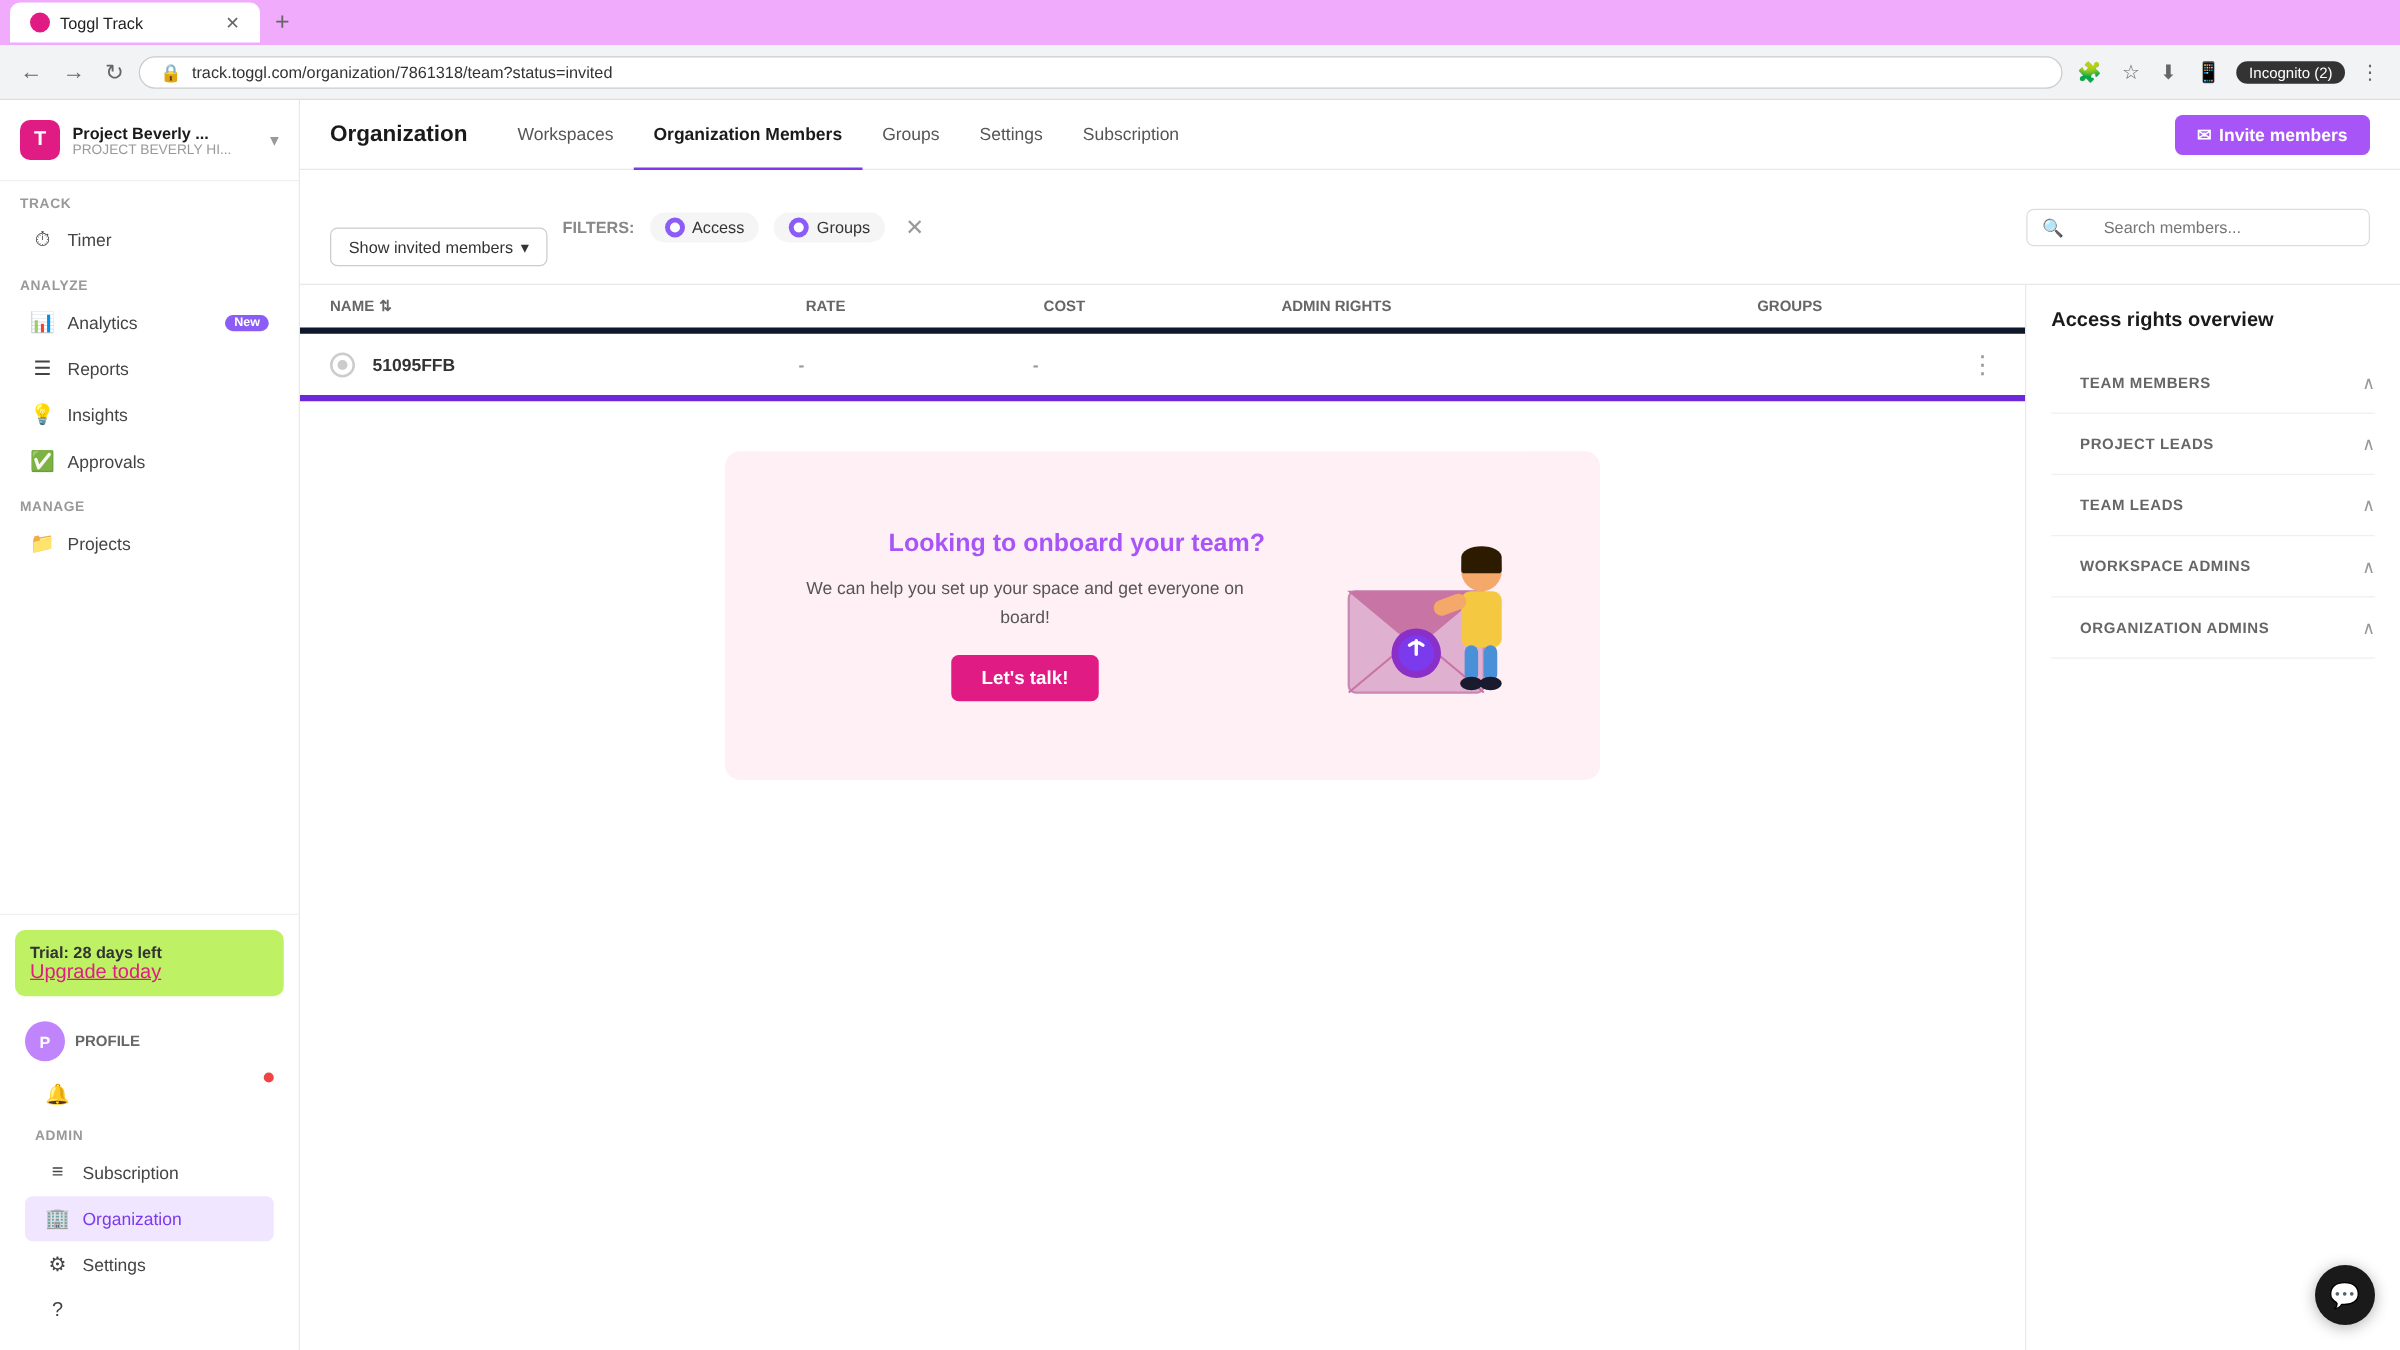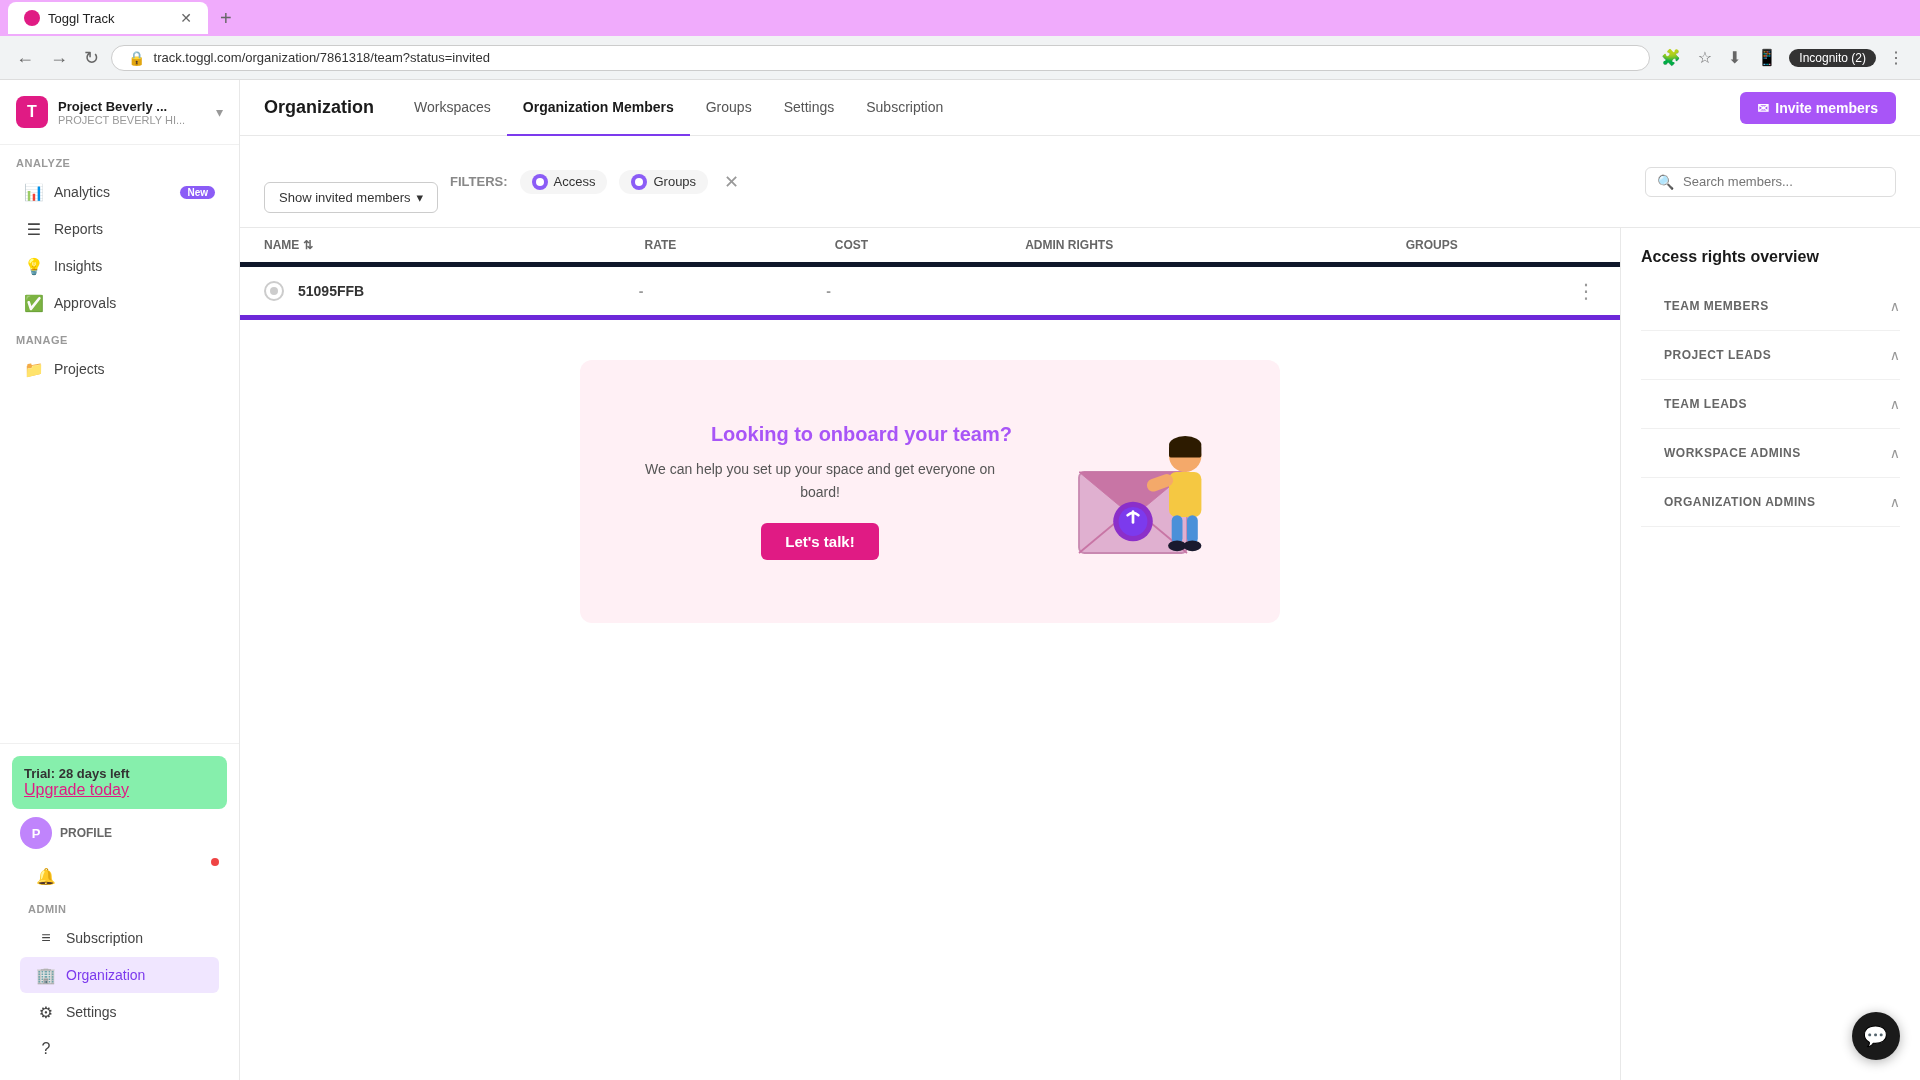--- a/index.html
+++ b/index.html
@@ -34,21 +34,21 @@
     .sidebar-chevron { color: #999; font-size: 14px; cursor: pointer; }
 
     .sidebar-section-label { font-size: 11px; font-weight: 700; color: #999; text-transform: uppercase; padding: 12px 16px 4px; letter-spacing: 0.5px; }
     .sidebar-item { display: flex; align-items: center; gap: 10px; padding: 8px 16px; cursor: pointer; border-radius: 6px; margin: 1px 8px; color: #444; font-size: 14px; }
     .sidebar-item.active { background: #f0e6ff; color: #7c3aed; }
     .sidebar-item-icon { width: 20px; height: 20px; display: flex; align-items: center; justify-content: center; flex-shrink: 0; font-size: 16px; }
     .sidebar-item-label { flex: 1; }
     .sidebar-badge { background: #8b5cf6; color: #fff; border-radius: 10px; padding: 1px 7px; font-size: 10px; font-weight: 600; }
 
     .sidebar-bottom { margin-top: auto; border-top: 1px solid #f0f0f0; padding: 12px; }
-    .trial-box { background: #86efac; border-radius: 8px; padding: 10px 12px; margin-bottom: 0; }
+    .trial-box { background: #bef264; border-radius: 8px; padding: 10px 12px; margin-bottom: 12px; }
     .trial-title { font-size: 13px; font-weight: 600; color: #333; }
     .trial-link { color: #e01b84; font-size: 16px; text-decoration: underline; cursor: pointer; }
 
     .sidebar-profile { display: flex; align-items: center; gap: 8px; padding: 8px; cursor: pointer; }
     .sidebar-avatar { width: 32px; height: 32px; border-radius: 50%; background: #c084fc; display: flex; align-items: center; justify-content: center; color: #fff; font-weight: 600; font-size: 13px; }
     .profile-label { font-size: 12px; font-weight: 600; color: #666; text-transform: uppercase; }
 
     .sidebar-admin-label { font-size: 11px; font-weight: 700; color: #999; text-transform: uppercase; padding: 8px 16px 4px; letter-spacing: 0.5px; }
 
     .notification-dot { position: relative; }
@@ -67,21 +67,21 @@
 
     
     .filters-bar { display: flex; align-items: center; gap: 12px; padding: 14px 24px; border-bottom: 1px solid #e8e8e8; }
     .show-invited-btn { background: #fff; border: 1px solid #ccc; border-radius: 6px; padding: 7px 14px; font-size: 13px; color: #333; cursor: pointer; display: flex; align-items: center; gap: 6px; margin-top: 32px; }
     .filters-label { font-size: 13px; color: #888; font-weight: 600; }
     .filter-chip { display: flex; align-items: center; gap: 6px; background: #f5f5f5; border-radius: 16px; padding: 4px 12px; font-size: 13px; color: #333; cursor: pointer; }
     .filter-chip-icon { width: 16px; height: 16px; background: #8b5cf6; border-radius: 50%; display: flex; align-items: center; justify-content: center; }
     .filter-clear { color: #999; cursor: pointer; font-size: 18px; margin-left: 4px; }
     .filters-spacer { flex: 1; }
     .search-input-wrap { display: flex; align-items: center; gap: 8px; border: 1px solid #ddd; border-radius: 6px; padding: 6px 12px; min-width: 240px; background: #fff; }
-    .search-input { border: none; outline: none; font-size: 13px; color: #be185d; width: 200px; background: transparent; }
+    .search-input { border: none; outline: none; font-size: 13px; color: #be185d; width: 200px; background: transparent; margin-left: 24px; }
     .search-icon { color: #aaa; }
     .table-main { flex: 1; }
     .table-header { display: flex; align-items: center; padding: 10px 24px; border-bottom: 5px solid #0f172a; background: #fff; }
     .col-name { flex: 2; font-size: 12px; font-weight: 700; color: #666; text-transform: uppercase; display: flex; align-items: center; gap: 4px; }
     .col-rate { flex: 1; font-size: 12px; font-weight: 700; color: #666; text-transform: uppercase; }
     .col-cost { flex: 1; font-size: 12px; font-weight: 700; color: #666; text-transform: uppercase; }
     .col-admin { flex: 2; font-size: 12px; font-weight: 700; color: #666; text-transform: uppercase; }
     .col-groups { flex: 1; font-size: 12px; font-weight: 700; color: #666; text-transform: uppercase; }
 
     .table-row { display: flex; align-items: center; padding: 12px 24px; border-bottom: 5px solid #6d28d9; }
@@ -153,20 +153,27 @@
   <aside class="sidebar">
     <div class="sidebar-header">
       <div class="sidebar-logo">T</div>
       <div class="sidebar-project-info">
         <div class="sidebar-project-name">Project Beverly ...</div>
         <div class="sidebar-project-sub">PROJECT BEVERLY HI...</div>
       </div>
       <span class="sidebar-chevron">▾</span>
     </div>
 
+    <div>
+      <div class="sidebar-section-label">TRACK</div>
+      <div class="sidebar-item">
+        <div class="sidebar-item-icon">⏱</div>
+        <span class="sidebar-item-label">Timer</span>
+      </div>
+    </div>
 
     <div>
       <div class="sidebar-section-label">ANALYZE</div>
       <div class="sidebar-item">
         <div class="sidebar-item-icon">📊</div>
         <span class="sidebar-item-label">Analytics</span>
         <span class="sidebar-badge">New</span>
       </div>
       <div class="sidebar-item">
         <div class="sidebar-item-icon">☰</div>

